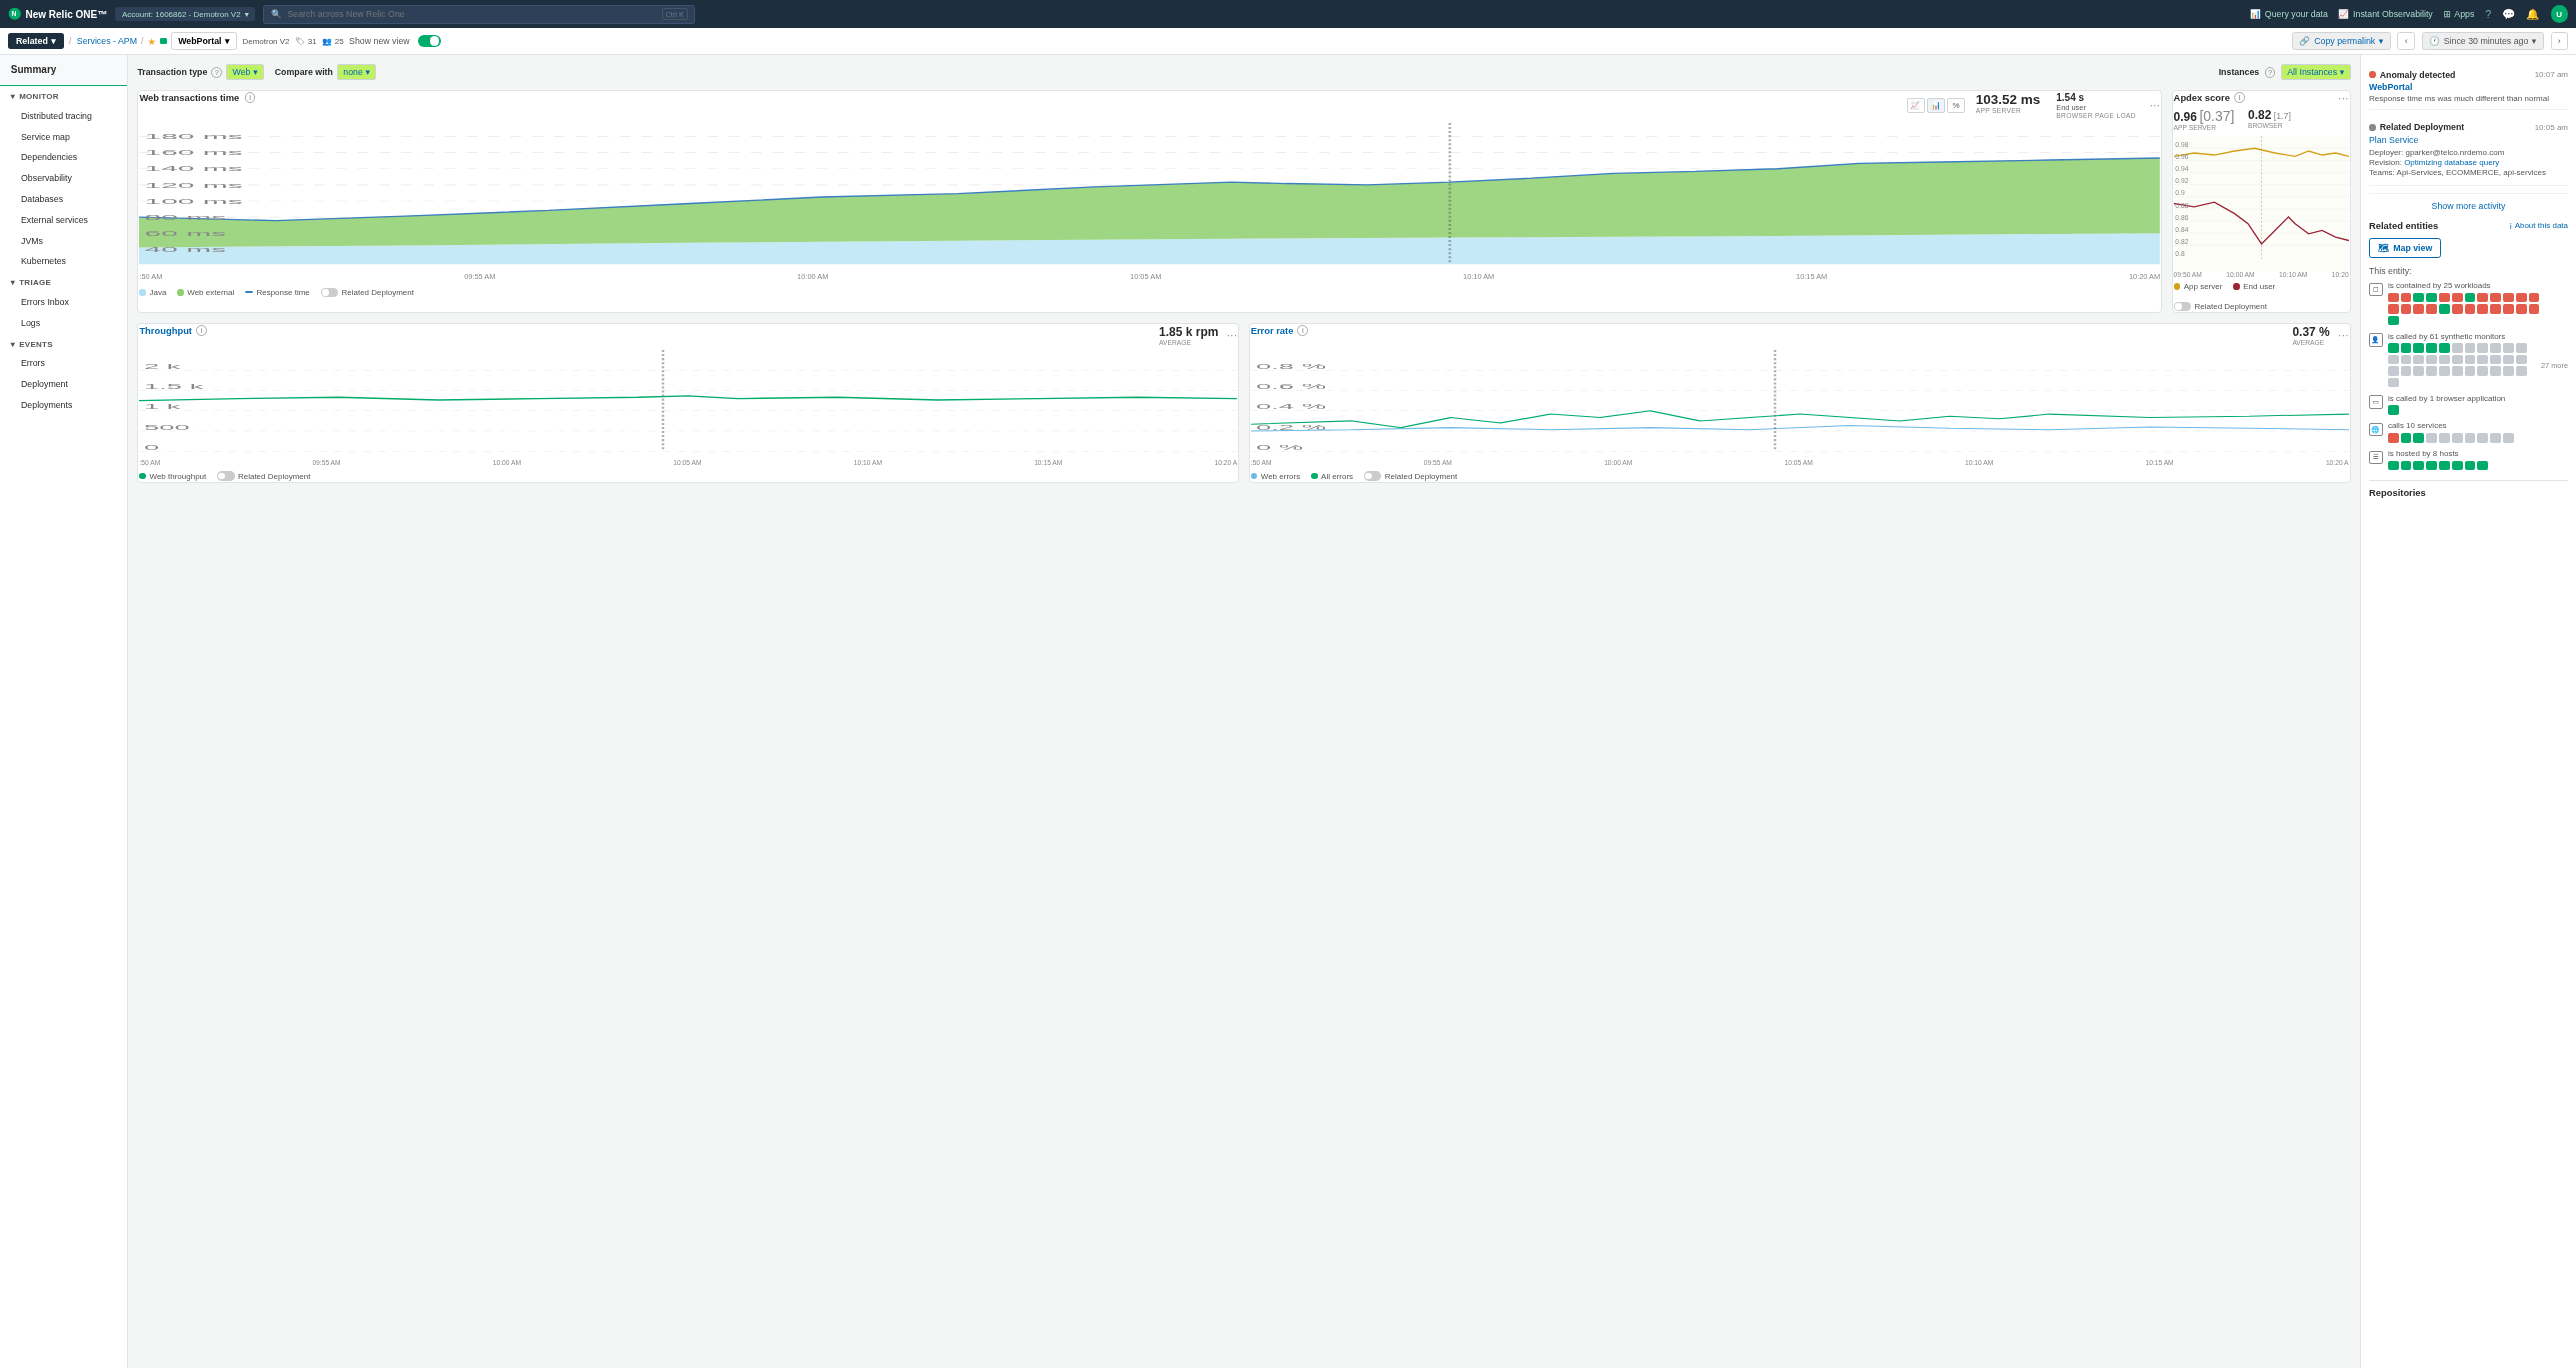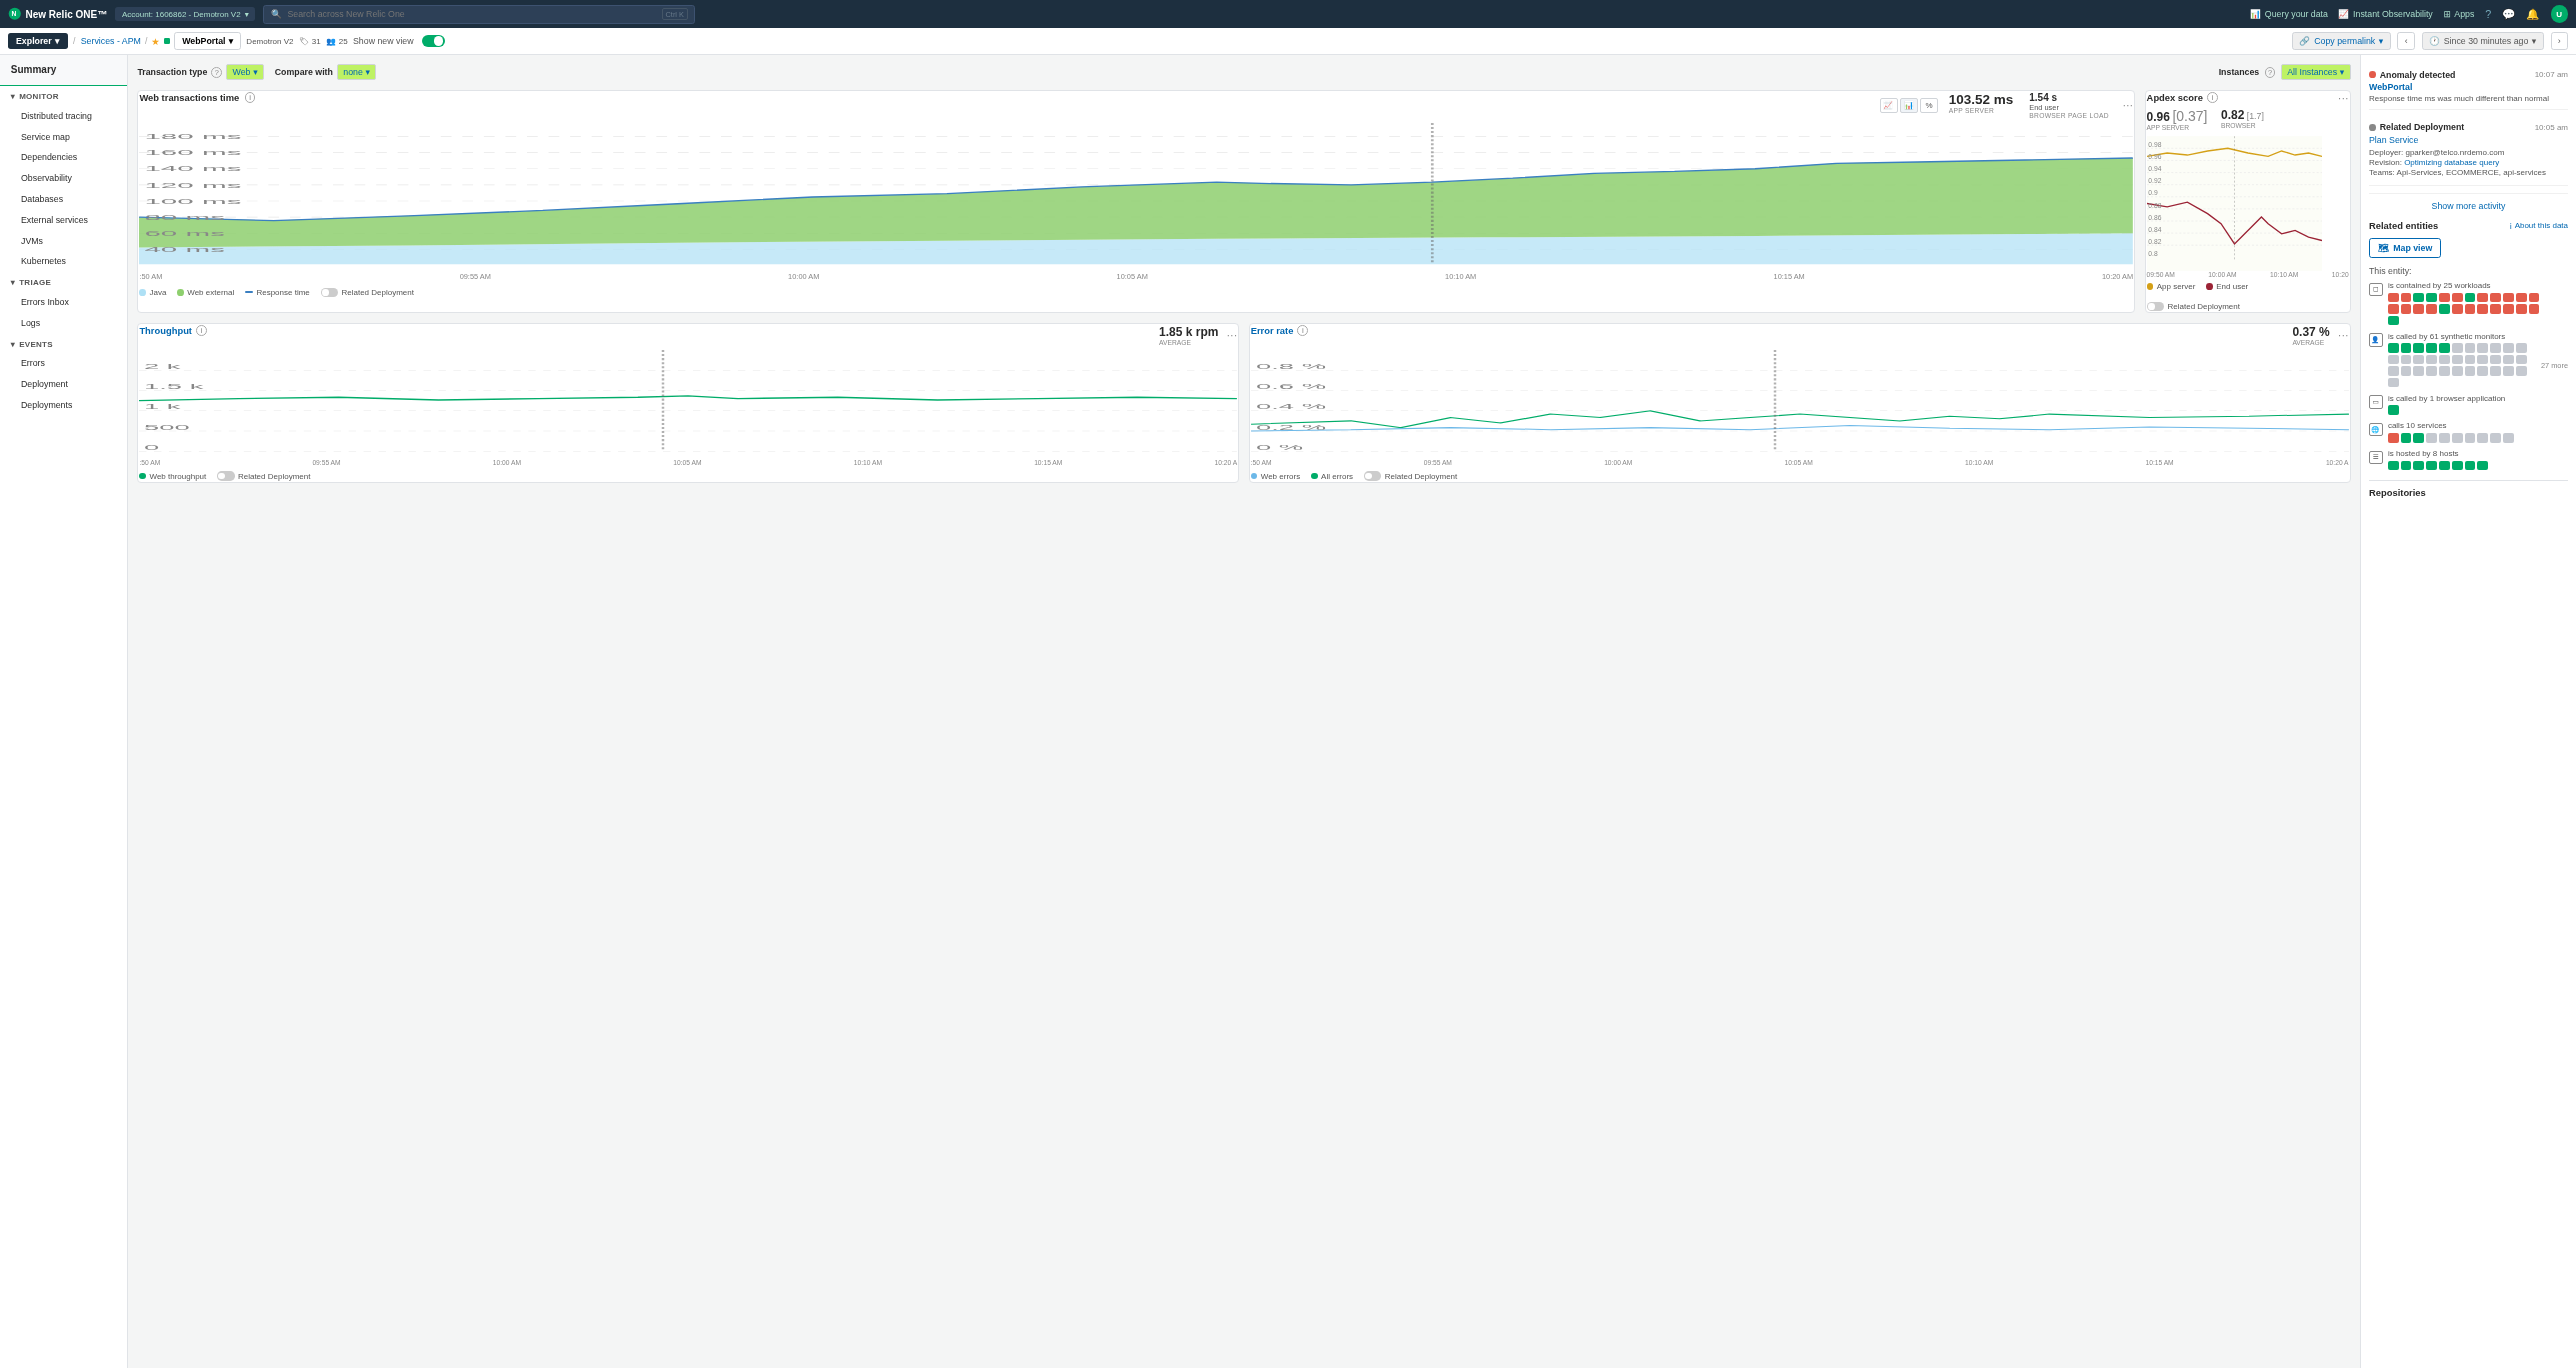--- a/index.html
+++ b/index.html
@@ -90,21 +90,21 @@
     .control-group { display: flex; align-items: center; gap: 4px; font-size: 8.8px; }
     .control-label { font-weight: 600; color: #2a2a2a; }
     .control-help { color: #888; font-size: 7.4px; width: 10.8px; height: 10.8px; border: 0.7px solid #aaa; border-radius: 50%; display: inline-flex; align-items: center; justify-content: center; }
     .control-select { display: flex; align-items: center; gap: 2.7px; border: 0.7px solid #d0d4d9; border-radius: 2px; padding: 2px 5.4px; cursor: pointer; background: #bef264; font-size: 8.8px; color: #0067b1; font-weight: 500; }
     .instances-group { margin-left: auto; display: flex; align-items: center; gap: 5.4px; }
 
     
     .charts-grid { display: grid; grid-template-columns: 1fr auto; gap: 9.4px; margin-bottom: 9.4px; }
     .chart-card { background: white; border: 0.7px solid #e0e3e7; border-radius: 4px; padding: 1px; }
     .chart-card-wide { grid-column: 1; }
-    .chart-card-apdex { grid-column: 2; width: 206px; }
+    .chart-card-apdex { grid-column: 2; width: 179px; }
 
     .chart-title { font-size: 9.4px; font-weight: 700; color: #2a2a2a; display: flex; align-items: center; gap: 4px; margin-bottom: 5.4px; }
     .chart-info-icon { color: #888; font-size: 8px; width: 10.8px; height: 10.8px; border: 0.7px solid #aaa; border-radius: 50%; display: inline-flex; align-items: center; justify-content: center; }
 
     .chart-header-row { display: flex; align-items: flex-start; justify-content: space-between; margin-bottom: 4px; }
     .chart-controls { display: flex; gap: 2.7px; align-items: center; }
     .chart-ctrl-btn { width: 17.5px; height: 15px; border: 0.7px solid #d0d4d9; border-radius: 2px; background: white; cursor: pointer; display: flex; align-items: center; justify-content: center; font-size: 8px; color: #555; }
     .chart-ctrl-btn.active { background: #f0f4f8; }
     .chart-more { color: #888; cursor: pointer; font-size: 10.8px; margin-left: 2.7px; }
 
@@ -199,21 +199,21 @@
     </div>
     <span style="color:#7ab;font-size:10.8px">?</span>
     <span style="color:#7ab;font-size:10.8px">💬</span>
     <span style="color:#7ab;font-size:10.8px">🔔</span>
     <div class="top-nav-avatar">U</div>
   </div>
 </nav>
 
 <nav class="secondary-nav">
   <button class="explorer-btn">
-    <span>Explorer</span>
+    <span>Related</span>
     <span>▾</span>
   </button>
   <span class="breadcrumb-sep">/</span>
   <div class="breadcrumb">
     <a href="#">Services - APM</a>
     <span class="breadcrumb-sep">/</span>
     <span class="star-icon">★</span>
     <span class="green-dot"></span>
     <button class="webportal-btn">
       <span>WebPortal</span>

